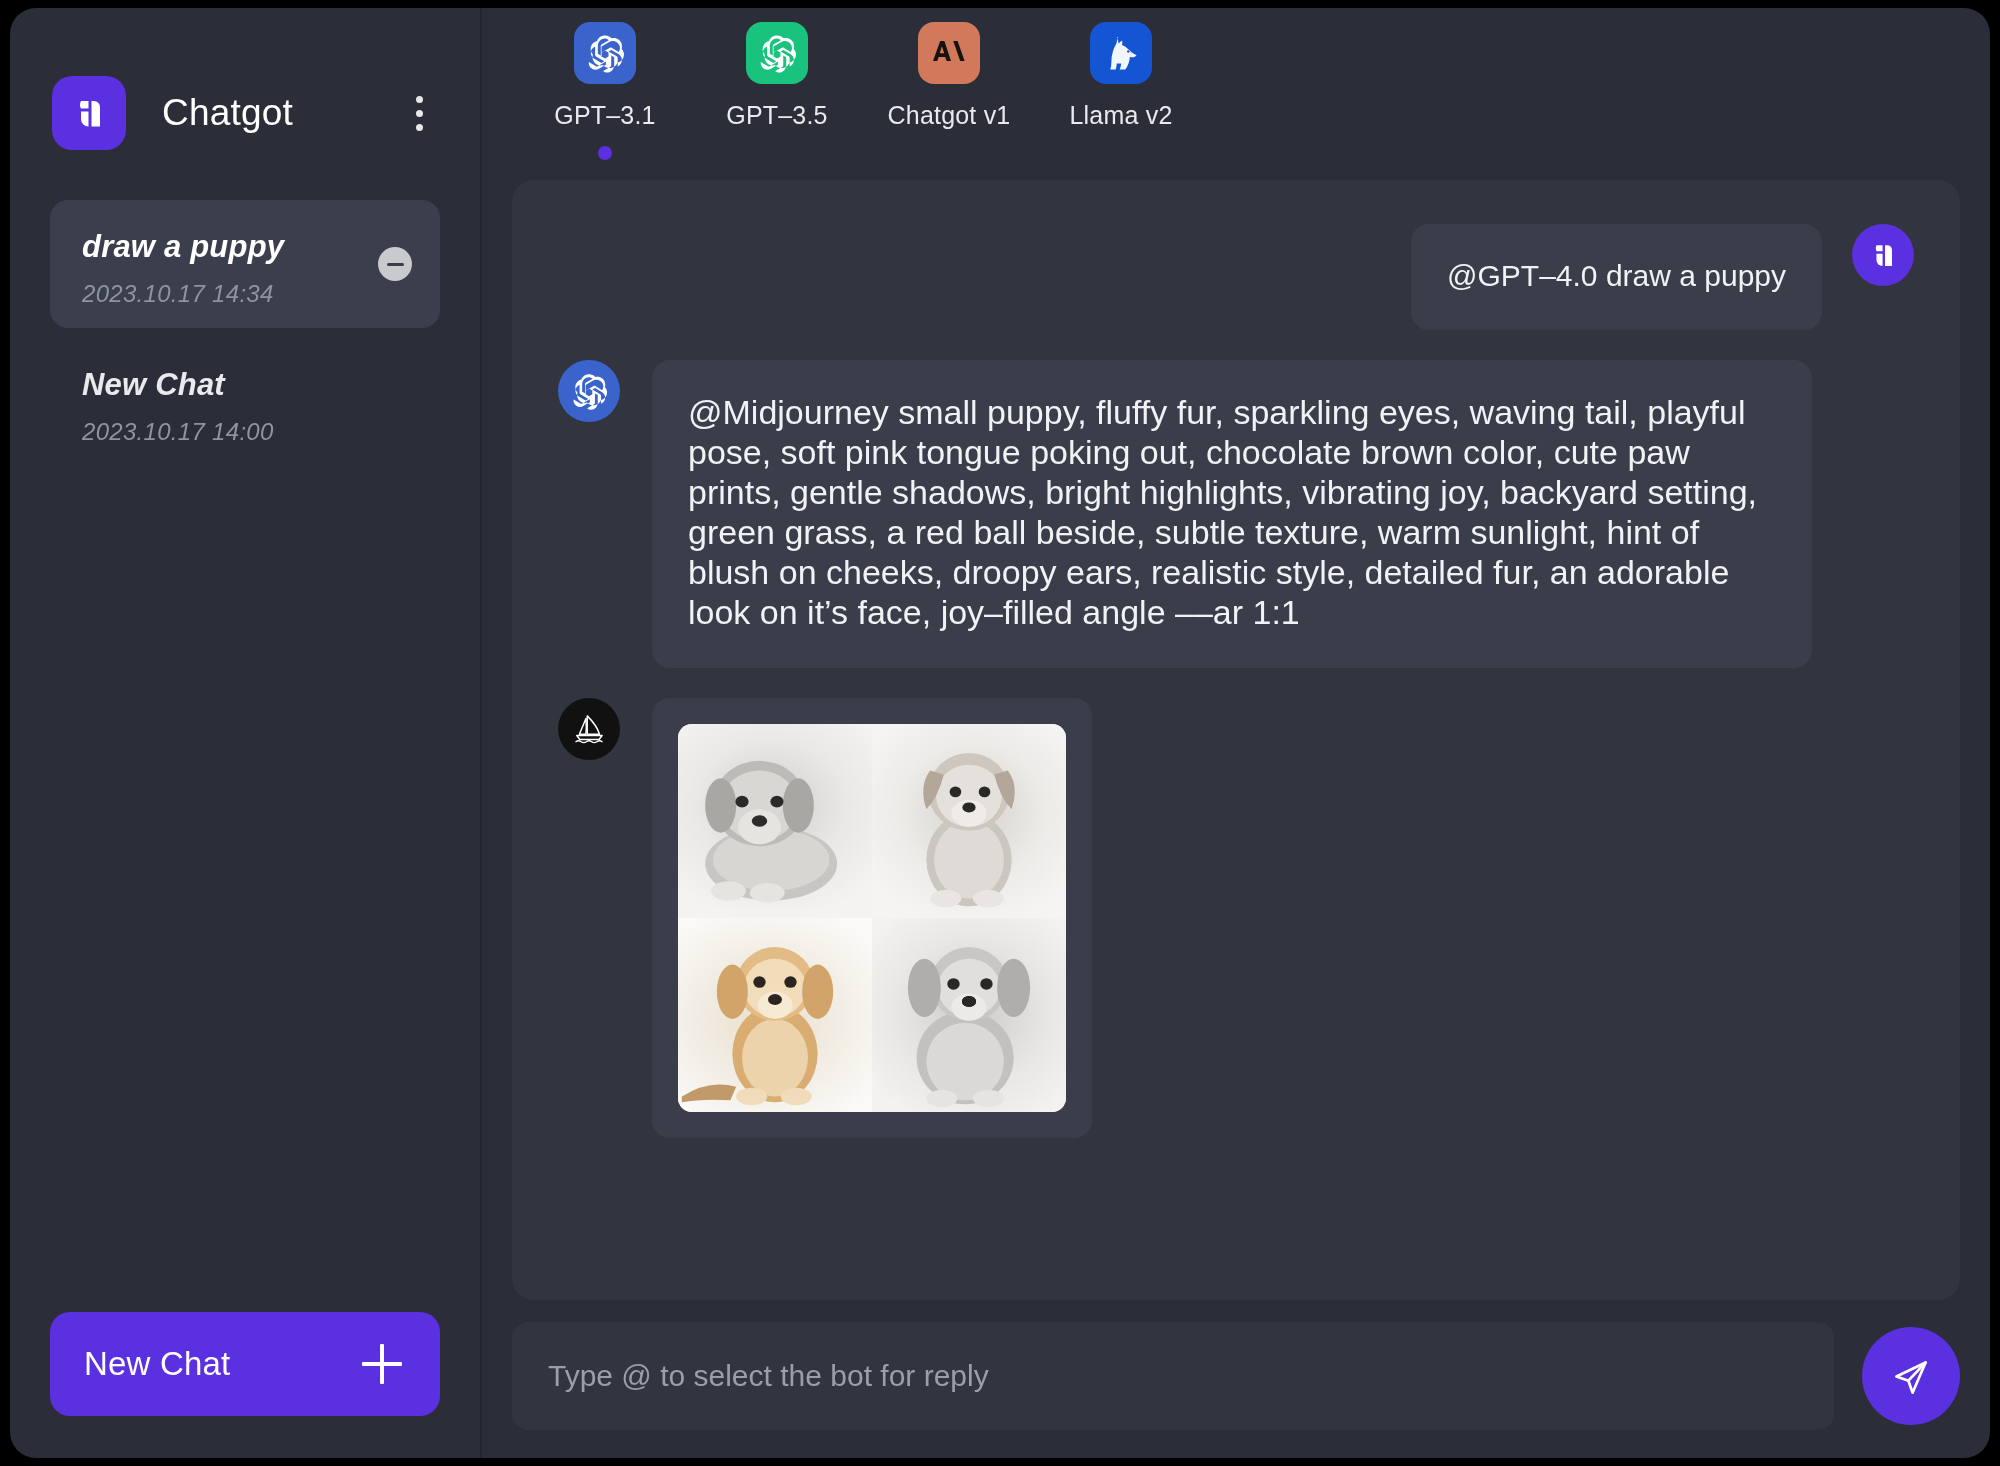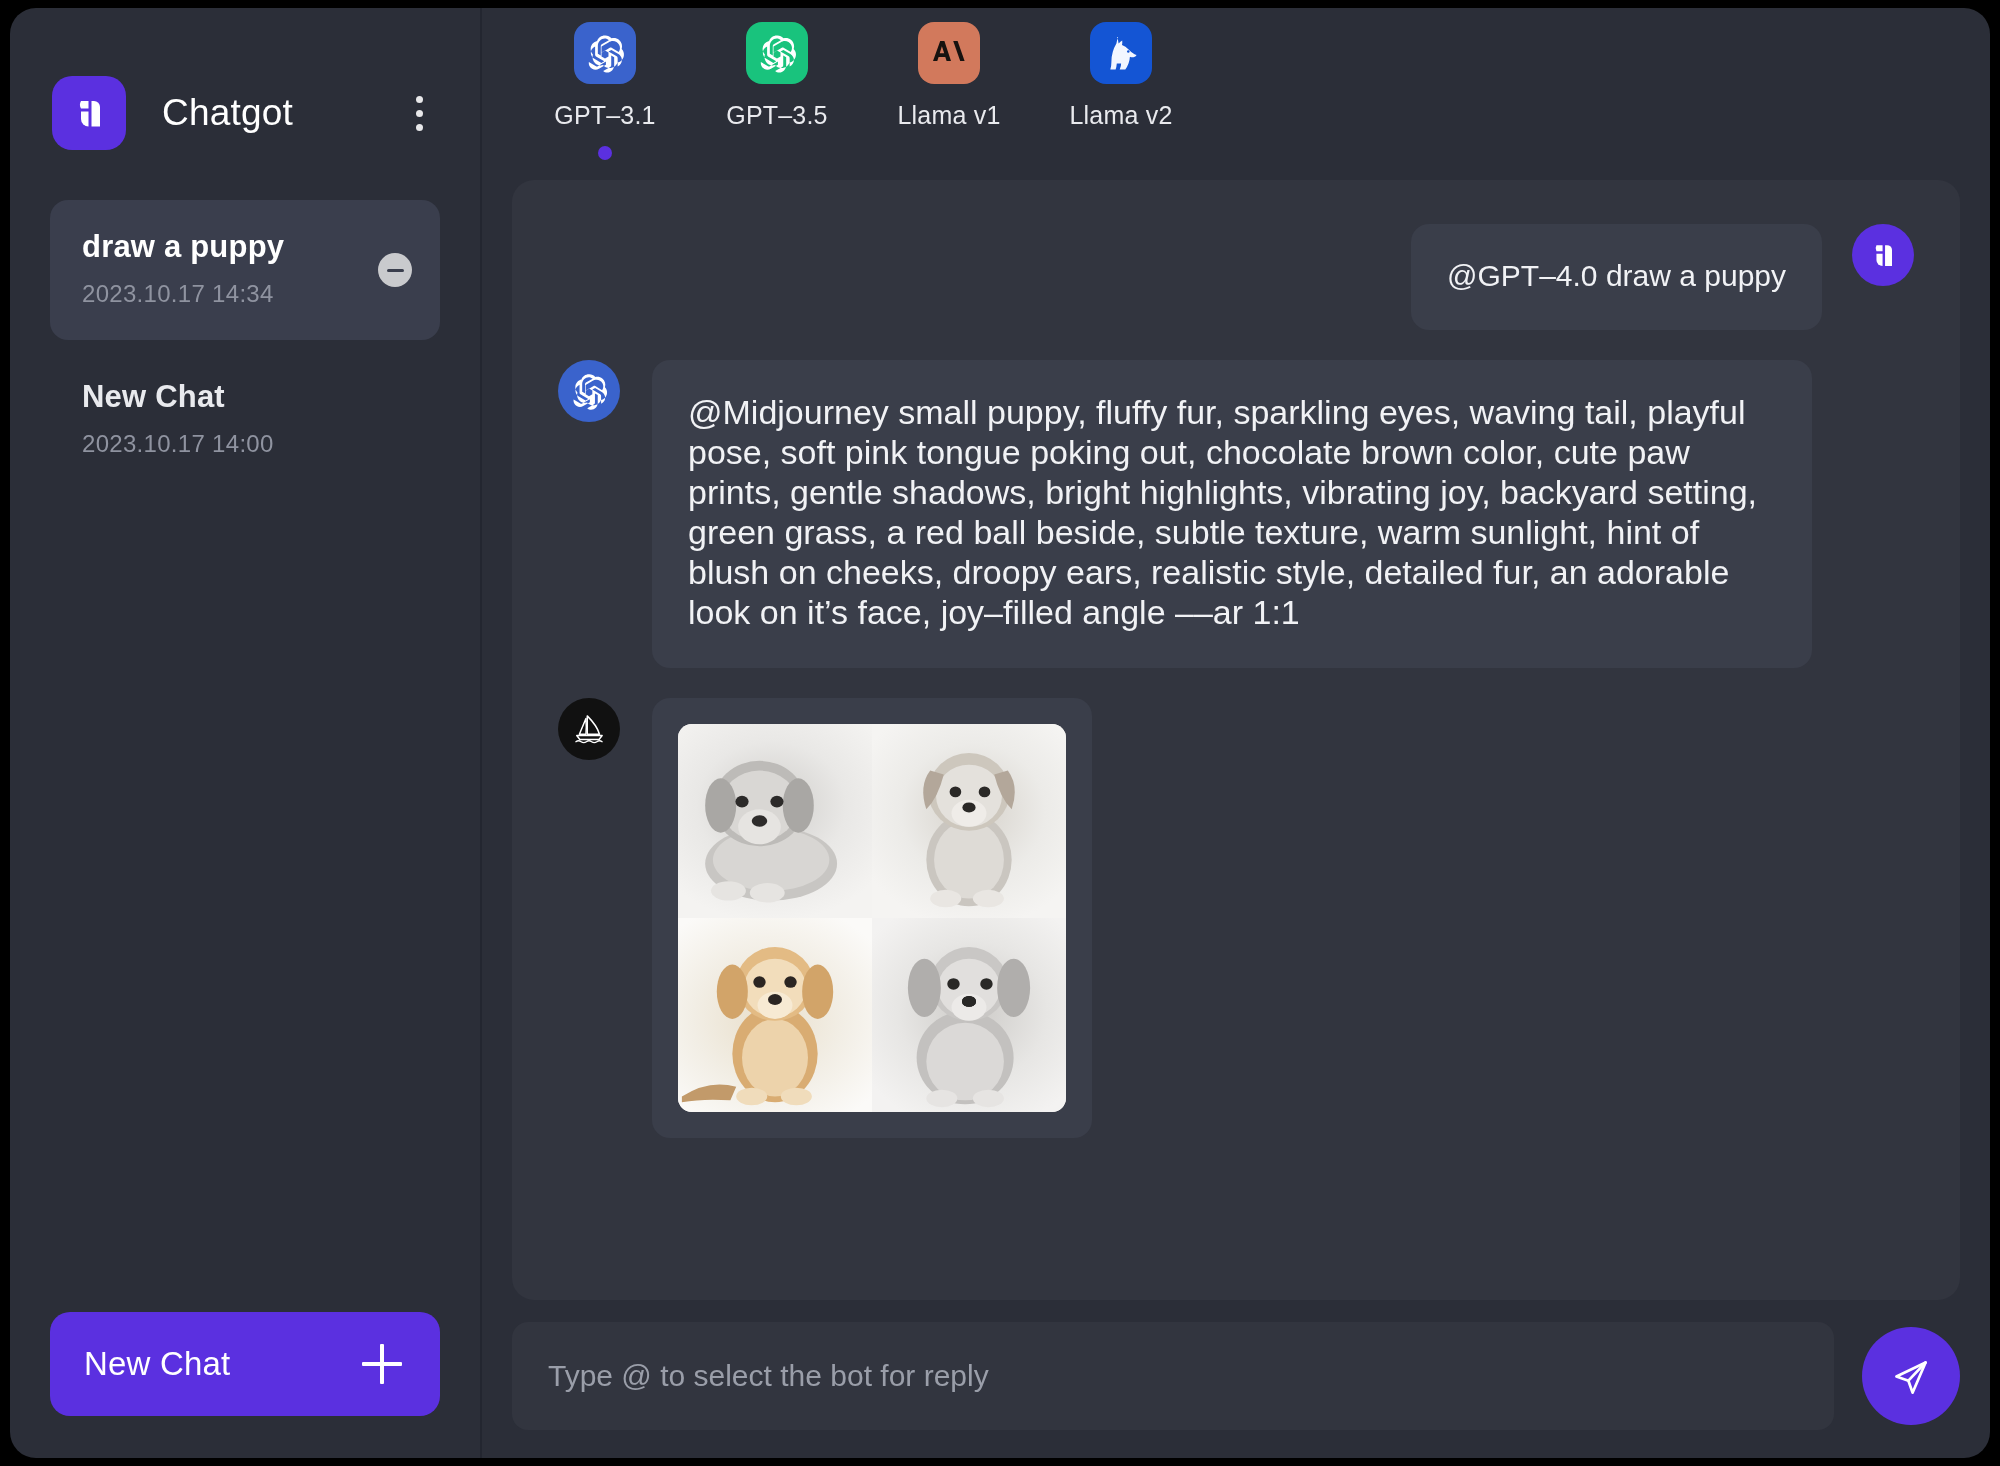--- a/index.html
+++ b/index.html
@@ -81,23 +81,24 @@
   #chat-list {
     margin-top: 42px;
     padding: 0 40px;
     flex: 1;
     overflow: hidden;
   }
 
   .chat-item {
     position: relative;
     border-radius: 18px;
-    padding: 30px 30px 32px 32px;
+    padding: 30px 30px 20px 32px;
     margin-bottom: 10px;
     cursor: pointer;
+    font-style: italic;
   }
   .chat-item.active { background: #3a3e4d; }
 
   .chat-item .chat-title {
     color: #ffffff;
     font-size: 31px;
     font-weight: 700;
     line-height: 1.1;
     letter-spacing: 0.2px;
   }
@@ -397,21 +398,21 @@
       </div>
 
 
       <div class="model">
         <div class="mi" style="background:#d2795c">
           <svg width="40" height="40" viewBox="0 0 40 40" aria-hidden="true">
             <path d="M11.2 8 L15.4 8 L22 28 L17.6 28 L16.3 24.1 L9.6 24.1 L8.3 28 L4 28 Z M12.9 13.2 L10.7 20.2 L15.2 20.2 Z" fill="#17120f"></path>
             <path d="M24.2 8 L28.6 8 L35.6 28 L31.2 28 Z" fill="#17120f"></path>
           </svg>
         </div>
-        <div class="mlabel">Llama v1</div>
+        <div class="mlabel">Chatgot v1</div>
         <div class="sel-dot hidden"></div>
       </div>
 
       <div class="model">
         <div class="mi" style="background:#1455d4">
           <svg width="50" height="50" viewBox="0 0 50 50" aria-hidden="true">
             <path d="M21 9 q1.4 3.4 1.6 6.6 q1.8 -2.4 3.6 -3.2 q0.3 2.6 -0.2 4.6 q3.6 1.4 6.6 4.4 q2.6 2.6 4.8 4.2 q1.6 1.1 3.2 1.3 q-0.9 1.9 -3.1 2.3 q-1.9 0.3 -3.6 -0.5 q-0.2 3.6 -1.3 6.6 q-1.2 3.4 -3.3 6.3 l-5.6 0 q1.5 -3.2 1.4 -6 l-4.3 0 q-0.2 3.1 -1.2 6 l-5.3 0 q1.1 -3.6 1.1 -7.6 q0 -5.4 1.4 -10.2 q1.3 -4.6 3.6 -8.4 q0.6 -3.2 1.6 -6.4 z" fill="#f2f6ff"></path>
             <circle cx="32.3" cy="23.4" r="1.25" fill="#1455d4"></circle>
           </svg>
         </div>

